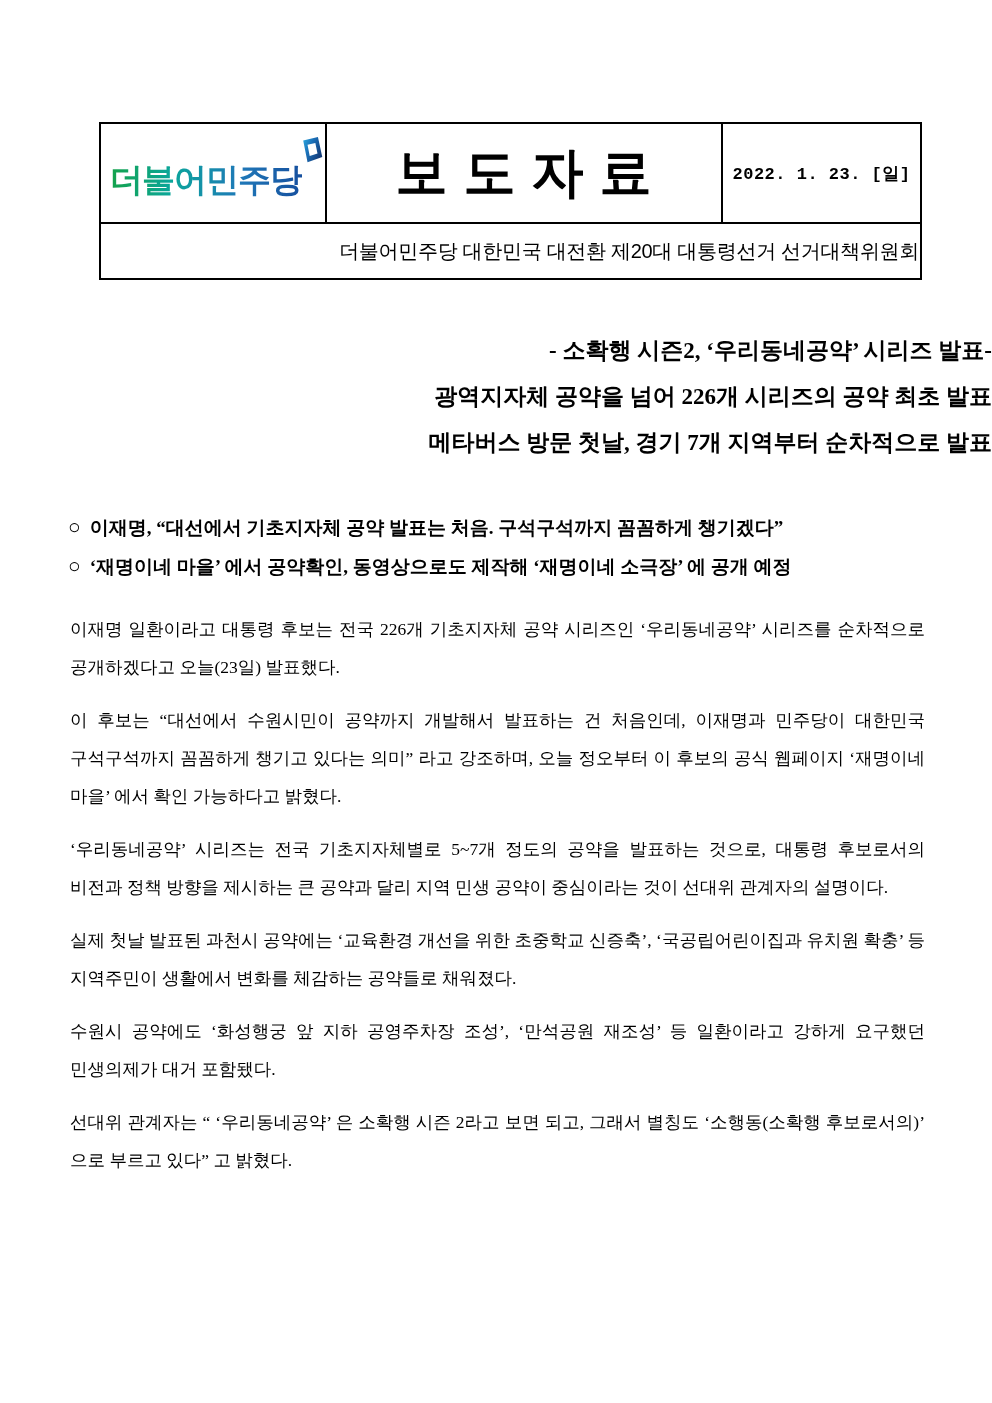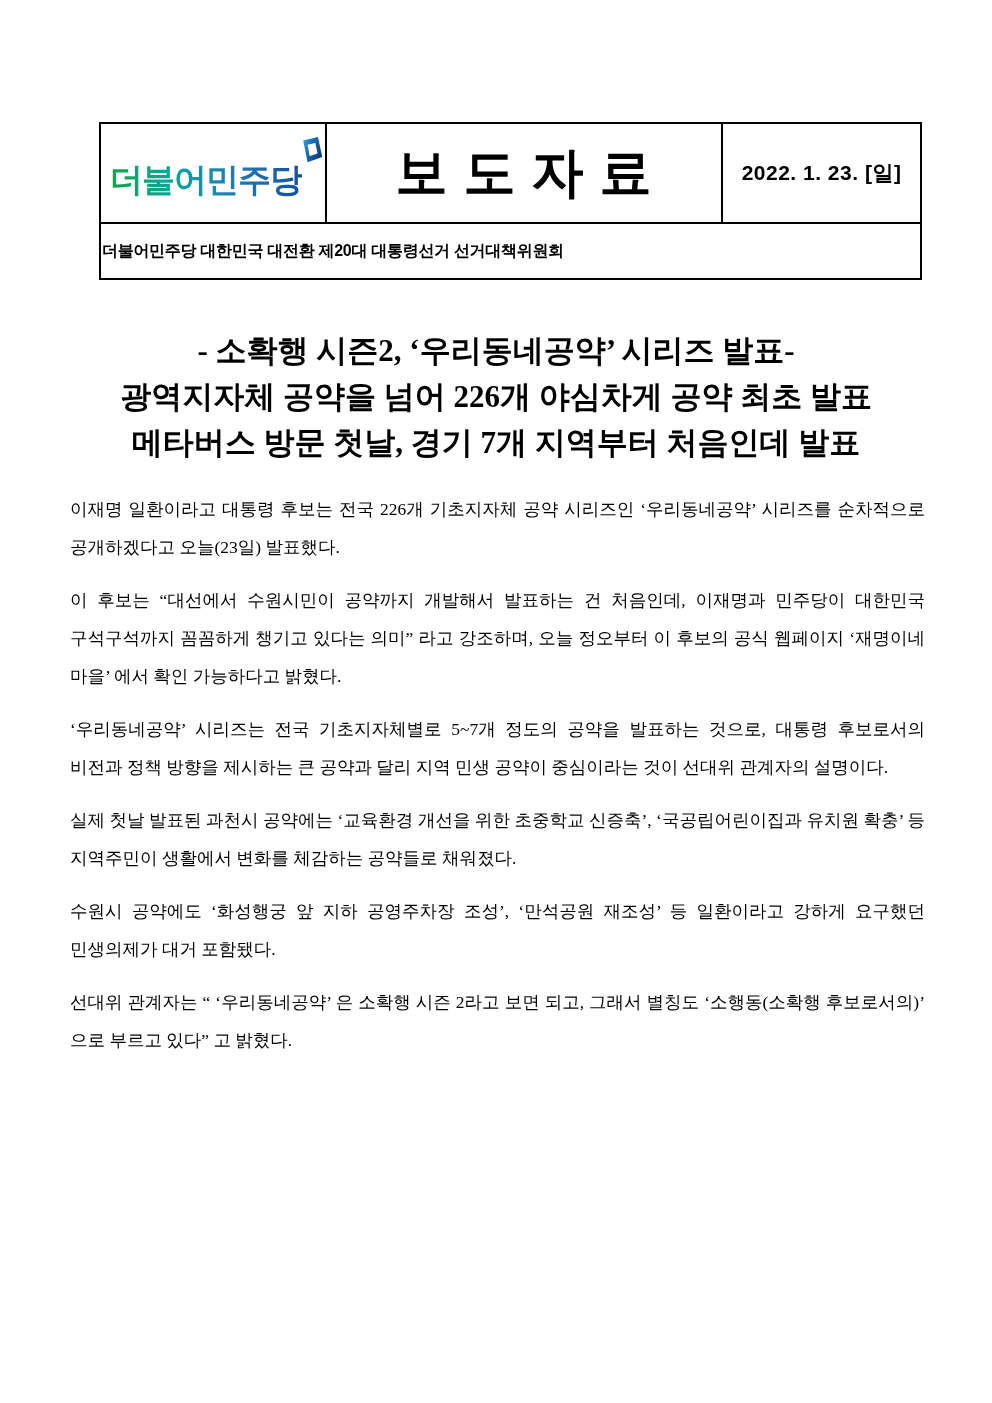--- a/index.html
+++ b/index.html
@@ -24,46 +24,46 @@
   td.logo-cell  { width: 222px; height: 96px; text-align: center; vertical-align: middle; }
   td.doctype-cell {
     width: 377px; text-align: center; vertical-align: middle;
     font-family: "Liberation Sans", sans-serif;
     font-weight: bold; font-size: 52px;
     letter-spacing: 16px; padding-left: 16px;
     transform: scaleY(1.04);
   }
   td.date-cell {
     width: 195px; text-align: center; vertical-align: middle;
-    font-family: Liberation Sans, sans-serif;
-    font-weight: bold; font-size: 21px; letter-spacing: 0.5px;
+    font-family: Liberation Mono, monospace;
+    font-weight: bold; font-size: 17px; letter-spacing: 0.5px;
   }
   td.committee-cell {
-    height: 52px; text-align: left; vertical-align: middle;
+    height: 52px; text-align: right; vertical-align: middle;
     font-family: "Liberation Sans", sans-serif;
-    font-size: 16px; font-weight: 700; letter-spacing: -0.3px;
+    font-size: 20px; font-weight: 400; letter-spacing: -0.3px;
   }
 
   
   .logo { position: relative; display: inline-block; padding: 14px 14px 0 0; }
   .logo-text {
     font-family: "Liberation Sans", sans-serif;
     font-weight: bold; font-size: 33px; letter-spacing: -1px;
     background: linear-gradient(90deg, #14a24a 0%, #0ba69b 32%, #1f78b8 68%, #164f9e 100%);
     -webkit-background-clip: text; background-clip: text;
     color: transparent;
   }
   .logo-icon { position: absolute; top: -8px; right: -8px; }
 
   
   .headline {
     margin-top: 48px;
-    text-align: center;
+    text-align: right;
     font-weight: bold;
-    font-size: 31px;
+    font-size: 23px;
   }
   .headline .line { line-height: 46px; }
 
   
   .highlights {
     margin: 42px 64px 0 68px;
     font-weight: bold;
     font-size: 19px;
   }
   .hl { line-height: 39px; white-space: nowrap; }
@@ -105,24 +105,32 @@
       <td class="date-cell">2022. 1. 23. [일]</td>
     </tr>
     <tr>
       <td colspan="3" class="committee-cell">더불어민주당 대한민국 대전환 제20대 대통령선거 선거대책위원회</td>
     </tr>
   </tbody>
     </table>
 
   <div class="headline">
     <div class="line">- 소확행 시즌2, ‘우리동네공약’ 시리즈 발표-</div>
-    <div class="line">광역지자체 공약을 넘어 226개 야심차게 공약 최초 발표</div>
-    <div class="line">메타버스 방문 첫날, 경기 7개 지역부터 처음인데 발표</div>
+    <div class="line">광역지자체 공약을 넘어 226개 시리즈의 공약 최초 발표</div>
+    <div class="line">메타버스 방문 첫날, 경기 7개 지역부터 순차적으로 발표</div>
   </div>
 
+  <div class="highlights">
+    <div class="hl">
+      <span class="bullet">○</span><span>이재명, “대선에서 기초지자체 공약 발표는 처음. 구석구석까지 꼼꼼하게 챙기겠다”</span>
+    </div>
+    <div class="hl">
+      <span class="bullet">○</span><span>‘재명이네 마을’ 에서 공약확인, 동영상으로도 제작해 ‘재명이네 소극장’ 에 공개 예정</span>
+    </div>
+  </div>
 
   <div class="bodycopy">
     <p>이재명 일환이라고 대통령 후보는 전국 226개 기초지자체 공약 시리즈인 ‘우리동네공약’ 시리즈를 순차적으로 공개하겠다고 오늘(23일) 발표했다.</p>
     <p>이 후보는 “대선에서 수원시민이 공약까지 개발해서 발표하는 건 처음인데, 이재명과 민주당이 대한민국 구석구석까지 꼼꼼하게 챙기고 있다는 의미” 라고 강조하며, 오늘 정오부터 이 후보의 공식 웹페이지 ‘재명이네 마을’ 에서 확인 가능하다고 밝혔다.</p>
     <p>‘우리동네공약’ 시리즈는 전국 기초지자체별로 5~7개 정도의 공약을 발표하는 것으로, 대통령 후보로서의 비전과 정책 방향을 제시하는 큰 공약과 달리 지역 민생 공약이 중심이라는 것이 선대위 관계자의 설명이다.</p>
     <p>실제 첫날 발표된 과천시 공약에는 ‘교육환경 개선을 위한 초중학교 신증축’, ‘국공립어린이집과 유치원 확충’ 등 지역주민이 생활에서 변화를 체감하는 공약들로 채워졌다.</p>
     <p>수원시 공약에도 ‘화성행궁 앞 지하 공영주차장 조성’, ‘만석공원 재조성’ 등 일환이라고 강하게 요구했던 민생의제가 대거 포함됐다.</p>
     <p>선대위 관계자는 “ ‘우리동네공약’ 은 소확행 시즌 2라고 보면 되고, 그래서 별칭도 ‘소행동(소확행 후보로서의)’ 으로 부르고 있다” 고 밝혔다.</p>
   </div>
 

